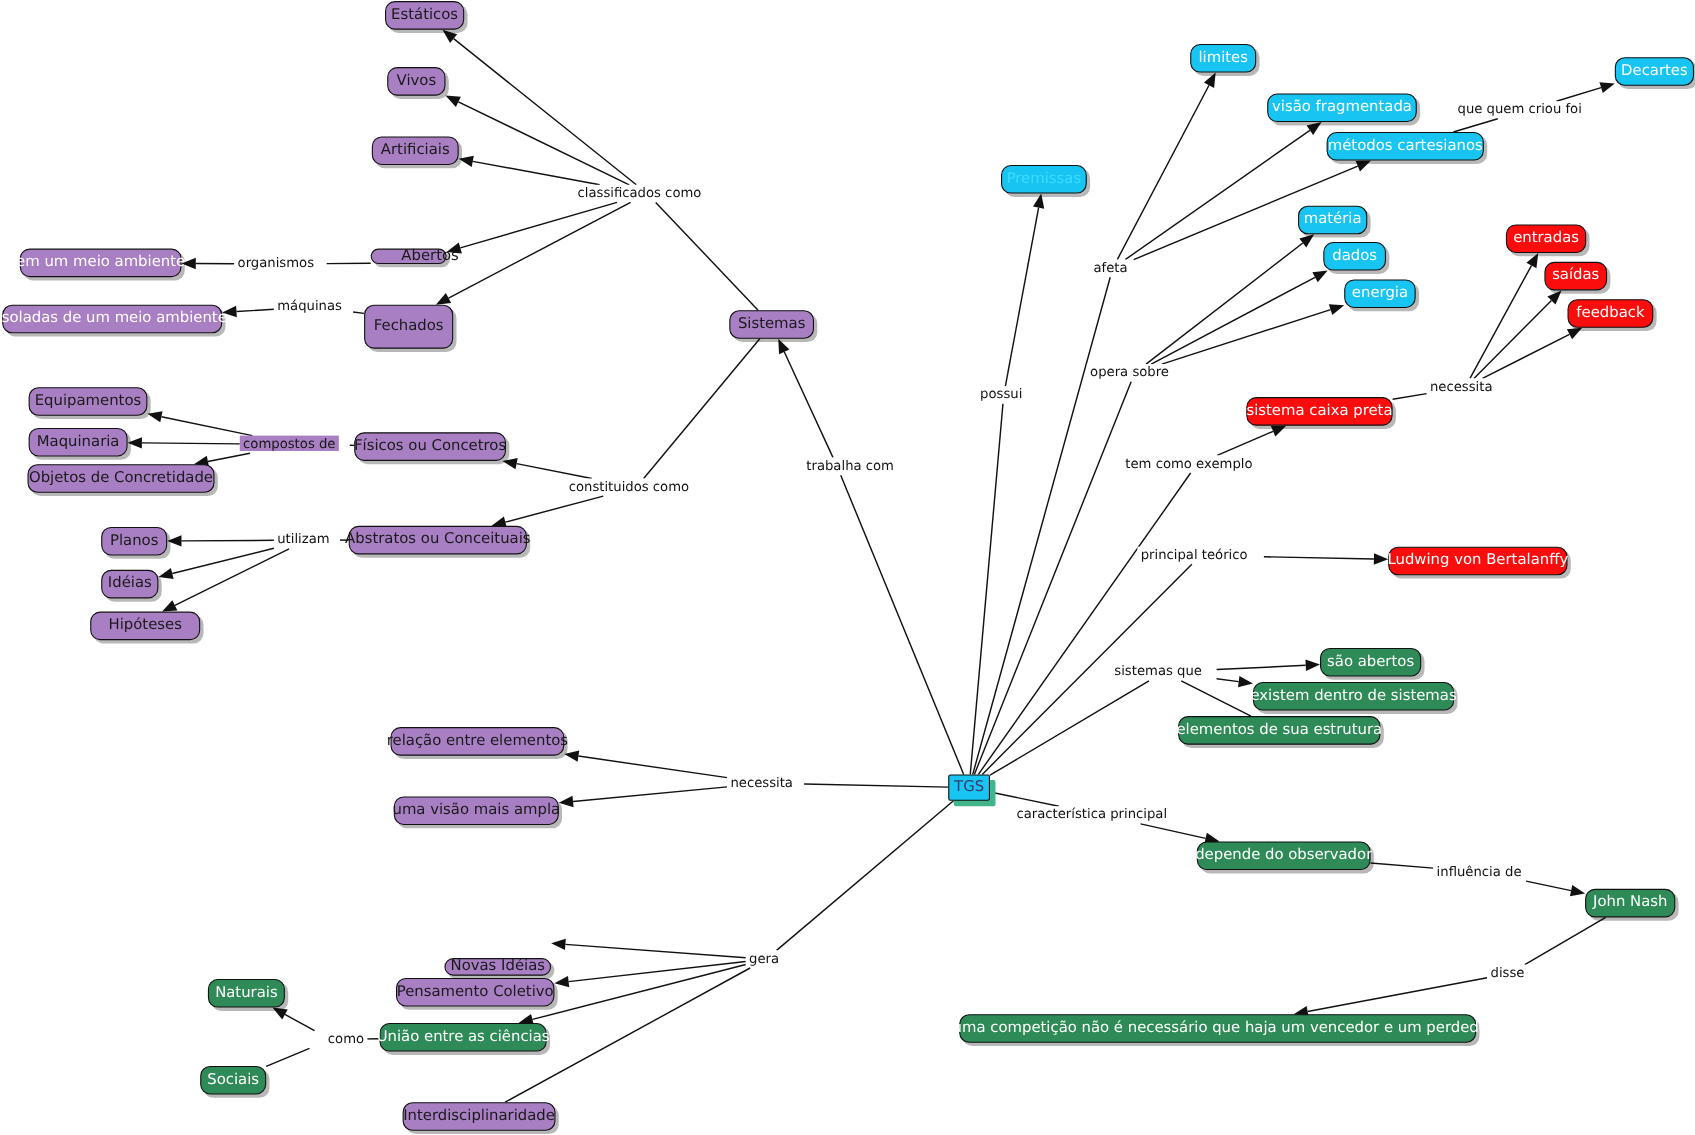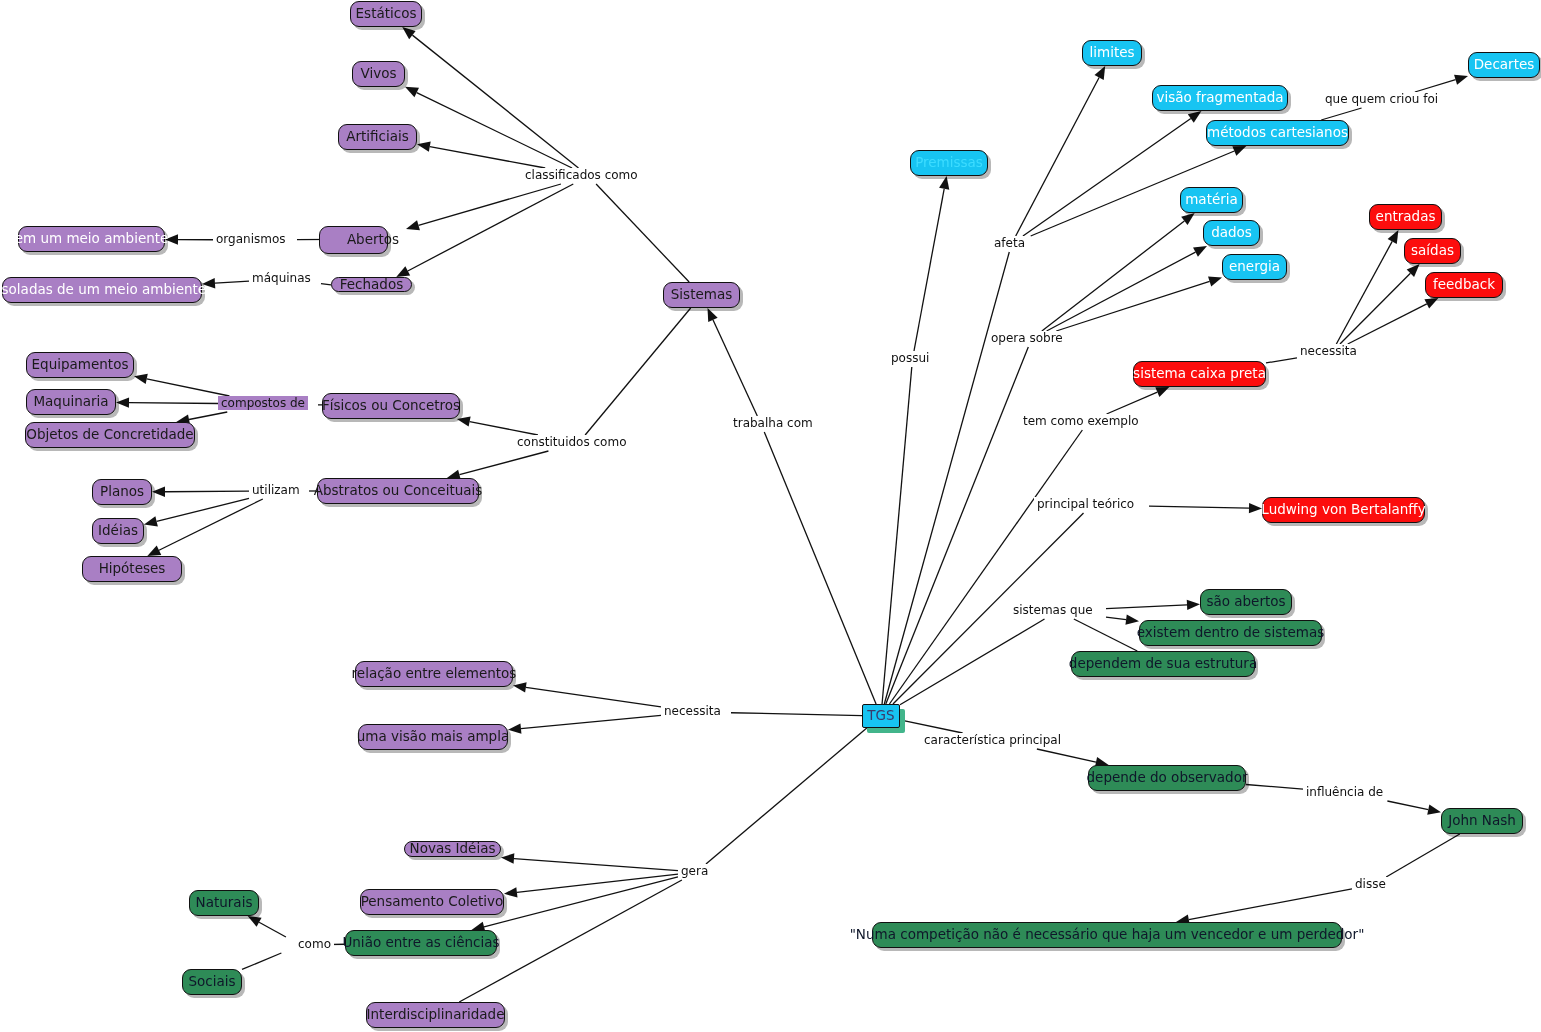--- a/index.html
+++ b/index.html
@@ -39,21 +39,21 @@
     padding: 0 9px;
     height: 26px;
     z-index: 5;
     box-shadow: 3px 3px 0 rgba(0,0,0,0.28);
   }
   .node.purple      { background: #a97fc4; color: #1a1a1a; }
   .node.purple-w    { background: #a97fc4; color: #ffffff; }
   .node.blue        { background: #17c4f2; color: #ffffff; }
   .node.blue-self   { background: #17c4f2; color: #3ddcff; }
   .node.red         { background: #fc0d0d; color: #ffffff; }
-  .node.green       { background: #2e8b57; color: #0f172a; }
+  .node.green       { background: #2e8b57; color: #ffffff; }
   .node.tgs {
     background: #17c4f2;
     color: #3a3a6a;
     border: 1.5px solid #111111;
     border-radius: 2px;
     box-shadow: 5px 5px 0 #42b58b;
     font-size: 13.5px;
     height: 24px;
     padding: 0 6px;
     z-index: 8;
@@ -308,57 +308,57 @@
         <line x1="285.92857142857144" y1="937" x2="259.07409258870615" y2="922.2563645585053" stroke="#111111" stroke-width="1.3"></line>
       </g>
       <g>
         <line x1="281.36486486486484" y1="953" x2="242" y2="969.457627118644" stroke="#111111" stroke-width="1.3"></line>
       </g>
     </svg>
   <div id="nodes-layer">
       <div class="node purple" style="left: 350px; top: 1px; width: 72px; height: 26px;">Estáticos</div>
       <div class="node purple" style="left: 352px; top: 61px; width: 53px; height: 26px;">Vivos</div>
       <div class="node purple" style="left: 338px; top: 124px; width: 79px; height: 26px;">Artificiais</div>
-      <div class="node purple" style="left: 319px; top: 226px; width: 69px; height: 28px; padding-left: 48px;">Abertos</div>
-      <div class="node purple" style="left: 331px; top: 277px; width: 81px; height: 15px;">Fechados</div>
+      <div class="node purple" style="left: 337px; top: 226px; width: 69px; height: 14px; padding-left: 48px;">Abertos</div>
+      <div class="node purple" style="left: 331px; top: 277px; width: 81px; height: 40px;">Fechados</div>
       <div class="node purple-w" style="left: 18px; top: 226px; width: 147px; height: 26px;">em um meio ambiente</div>
       <div class="node purple-w" style="left: 2px; top: 277px; width: 200px; height: 26px;">isoladas de um meio ambiente</div>
       <div class="node purple" style="left: 663px; top: 282px; width: 77px; height: 26px;">Sistemas</div>
       <div class="node purple" style="left: 26px; top: 352px; width: 108px; height: 26px;">Equipamentos</div>
       <div class="node purple" style="left: 26px; top: 389px; width: 90px; height: 26px;">Maquinaria</div>
       <div class="node purple" style="left: 25px; top: 422px; width: 170px; height: 26px;">Objetos de Concretidade</div>
       <div class="node purple" style="left: 322px; top: 393px; width: 138px; height: 26px;">Físicos ou Concetros</div>
       <div class="node purple" style="left: 92px; top: 479px; width: 60px; height: 26px;">Planos</div>
       <div class="node purple" style="left: 92px; top: 518px; width: 52px; height: 26px;">Idéias</div>
       <div class="node purple" style="left: 82px; top: 556px; width: 100px; height: 26px;">Hipóteses</div>
       <div class="node purple" style="left: 317px; top: 478px; width: 162px; height: 26px;">Abstratos ou Conceituais</div>
       <div class="node purple" style="left: 355px; top: 661px; width: 158px; height: 26px;">relação entre elementos</div>
       <div class="node purple" style="left: 358px; top: 724px; width: 150px; height: 26px;">uma visão mais ampla</div>
-      <div class="node purple" style="left: 404px; top: 841px; width: 97px; height: 16px;">Novas Idéias</div>
+      <div class="node purple" style="left: 404px; top: 871px; width: 97px; height: 16px;">Novas Idéias</div>
       <div class="node purple" style="left: 360px; top: 889px; width: 144px; height: 26px;">Pensamento Coletivo</div>
       <div class="node purple" style="left: 366px; top: 1002px; width: 139px; height: 26px;">Interdisciplinaridade</div>
       <div class="node green" style="left: 345px; top: 930px; width: 152px; height: 26px;">União entre as ciências</div>
       <div class="node green" style="left: 189px; top: 890px; width: 70px; height: 26px;">Naturais</div>
       <div class="node green" style="left: 182px; top: 969px; width: 60px; height: 26px;">Sociais</div>
       <div class="node blue-self" style="left: 910px; top: 150px; width: 78px; height: 26px;">Premissas</div>
       <div class="node blue" style="left: 1082px; top: 40px; width: 60px; height: 26px;">limites</div>
       <div class="node blue" style="left: 1152px; top: 85px; width: 136px; height: 26px;">visão fragmentada</div>
       <div class="node blue" style="left: 1206px; top: 120px; width: 143px; height: 26px;">métodos cartesianos</div>
       <div class="node blue" style="left: 1468px; top: 52px; width: 72px; height: 26px;">Decartes</div>
       <div class="node blue" style="left: 1180px; top: 187px; width: 63px; height: 26px;">matéria</div>
       <div class="node blue" style="left: 1203px; top: 220px; width: 57px; height: 26px;">dados</div>
       <div class="node blue" style="left: 1222px; top: 254px; width: 65px; height: 26px;">energia</div>
       <div class="node red" style="left: 1369px; top: 204px; width: 73px; height: 26px;">entradas</div>
       <div class="node red" style="left: 1404px; top: 238px; width: 57px; height: 26px;">saídas</div>
       <div class="node red" style="left: 1425px; top: 272px; width: 78px; height: 26px;">feedback</div>
       <div class="node red" style="left: 1133px; top: 361px; width: 133px; height: 26px;">sistema caixa preta</div>
       <div class="node red" style="left: 1262px; top: 497px; width: 163px; height: 26px;">Ludwing von Bertalanffy</div>
       <div class="node green" style="left: 1200px; top: 589px; width: 92px; height: 26px;">são abertos</div>
       <div class="node green" style="left: 1139px; top: 620px; width: 183px; height: 26px;">existem dentro de sistemas</div>
-      <div class="node green" style="left: 1071px; top: 651px; width: 184px; height: 26px;">dependem de sua estrutura</div>
+      <div class="node green" style="left: 1071px; top: 651px; width: 184px; height: 26px;">elementos de sua estrutura</div>
       <div class="node green" style="left: 1088px; top: 765px; width: 158px; height: 26px;">depende do observador</div>
       <div class="node green" style="left: 1441px; top: 808px; width: 82px; height: 26px;">John Nash</div>
       <div class="node green" style="left: 872px; top: 922px; width: 470px; height: 26px;">"Numa competição não é necessário que haja um vencedor e um perdedor"</div>
       <div class="node tgs" style="left: 862px; top: 704px; width: 38px; height: 24px;">TGS</div>
     </div>
   <div id="labels-layer">
       <div class="elabel" style="left: 522px; top: 168px;">classificados como</div>
       <div class="elabel" style="left: 213px; top: 232px;">organismos</div>
       <div class="elabel" style="left: 249px; top: 271px;">máquinas</div>
       <div class="elabel hl" style="left: 218px; top: 396px;">compostos de</div>

